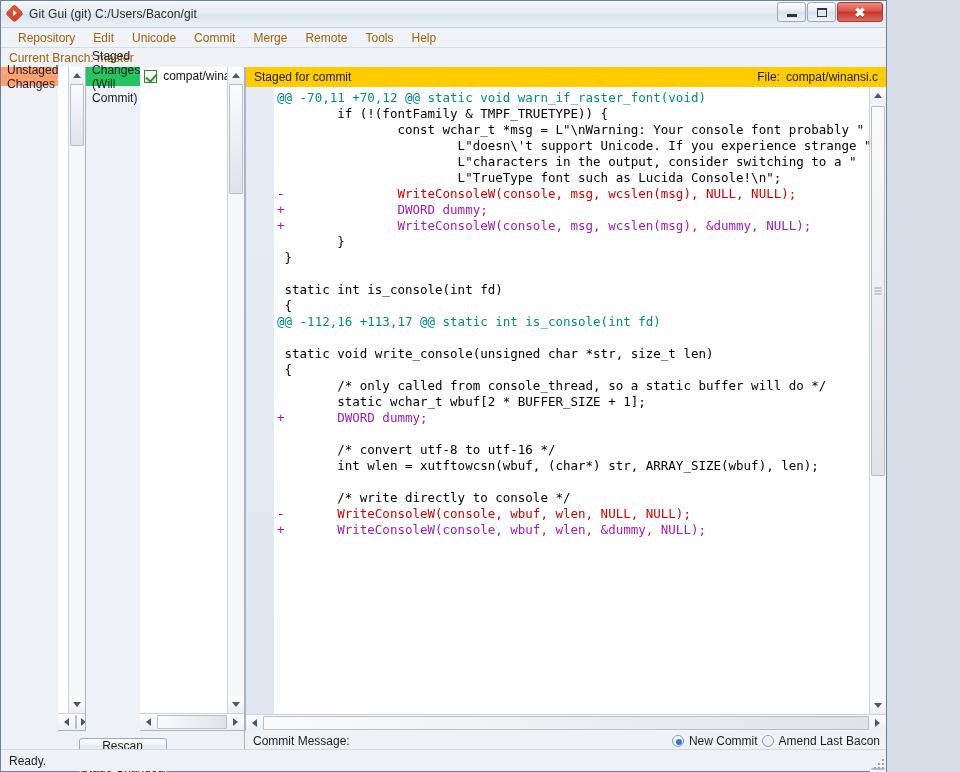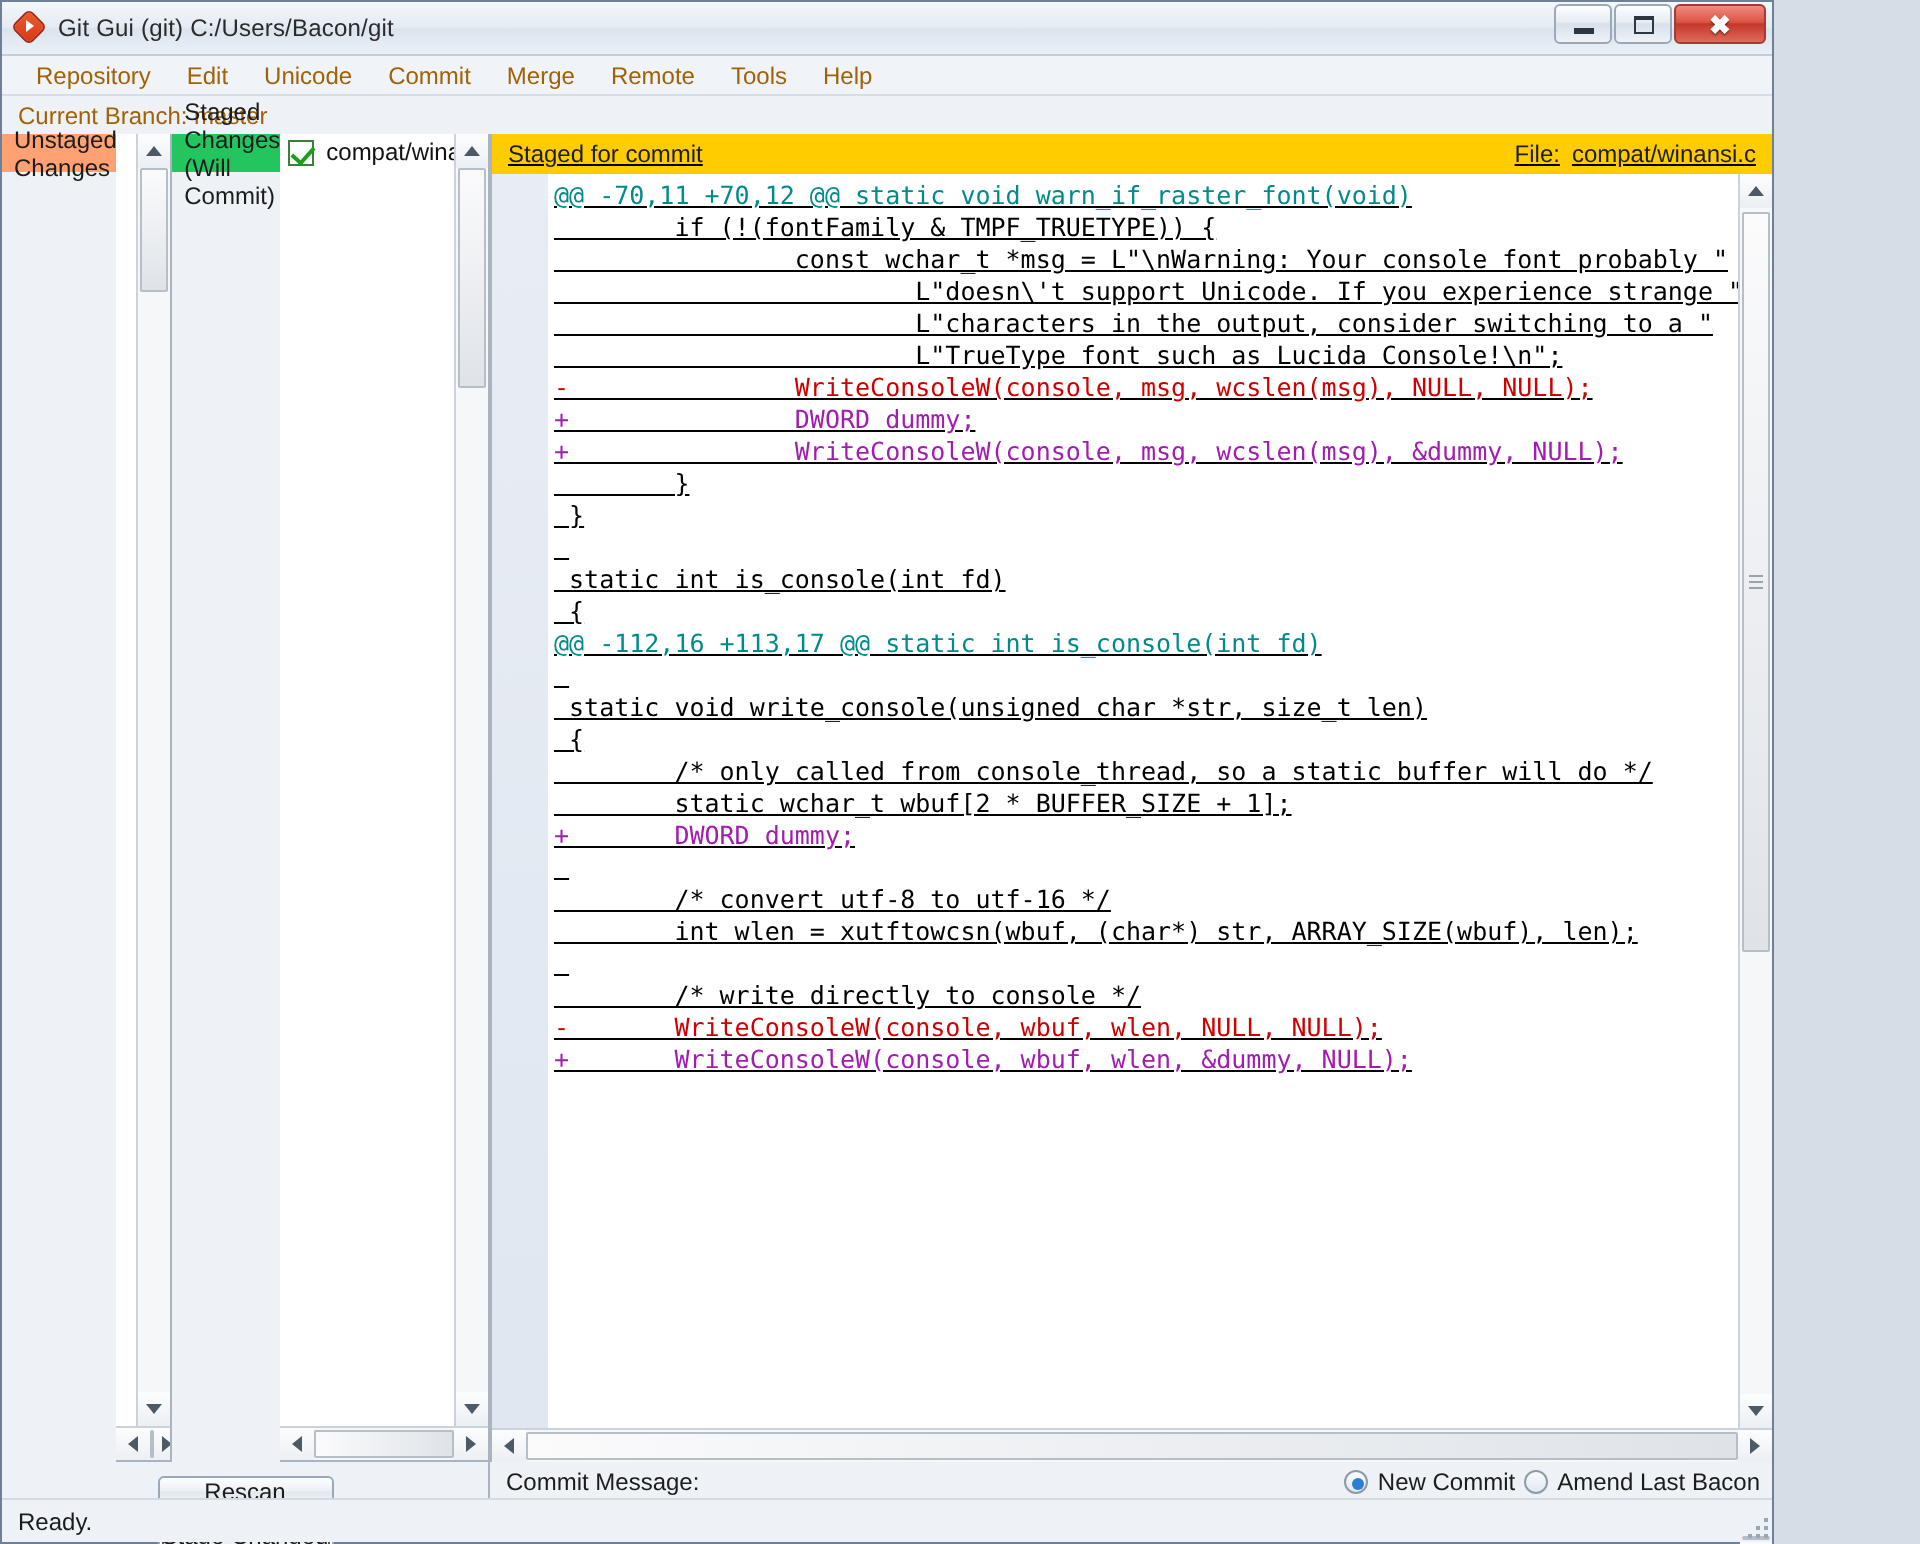--- a/index.html
+++ b/index.html
@@ -119,21 +119,21 @@
   .sb-thumb {
     position:absolute; background:linear-gradient(180deg,#fbfbfc,#dfe3e8);
     border:1px solid #b6bec7; border-radius:1px;
   }
   .vsb .sb-thumb { left:1px; right:1px; }
   .hsb .sb-thumb { top:1px; bottom:1px; background:linear-gradient(90deg,#fbfbfc,#dfe3e8); }
   .grip { position:absolute; left:50%; top:50%; transform:translate(-50%,-50%); }
   .grip i { display:block; width:7px; height:1px; background:#9aa3ad; margin:2px 0; }
   .lrow { display:flex; flex:1 1 auto; min-height:0; }
   
-  .rightcol { flex:1 1 auto; display:flex; flex-direction:column; min-width:0; border-left:1px solid #a9b4c0;text-decoration:underline;}
+  .rightcol { flex:1 1 auto; display:flex; flex-direction:column; min-width:0; border-left:1px solid #a9b4c0;}
   .diff-header {
     height:20px;flex:0 0 20px; background:#ffcc00;
     display:flex; align-items:center; padding:0 8px;
     font-size:12px; color:#1c1c1c;
   }
   .diff-header .left { flex:0 0 auto; }
   .diff-header .mid { flex:1 1 auto; }
   .diff-header .right { display:flex; gap:6px; }
   .diffwrap { flex:1 1 auto; display:flex; min-height:0;padding-left:28px; }
   .diffbody {

